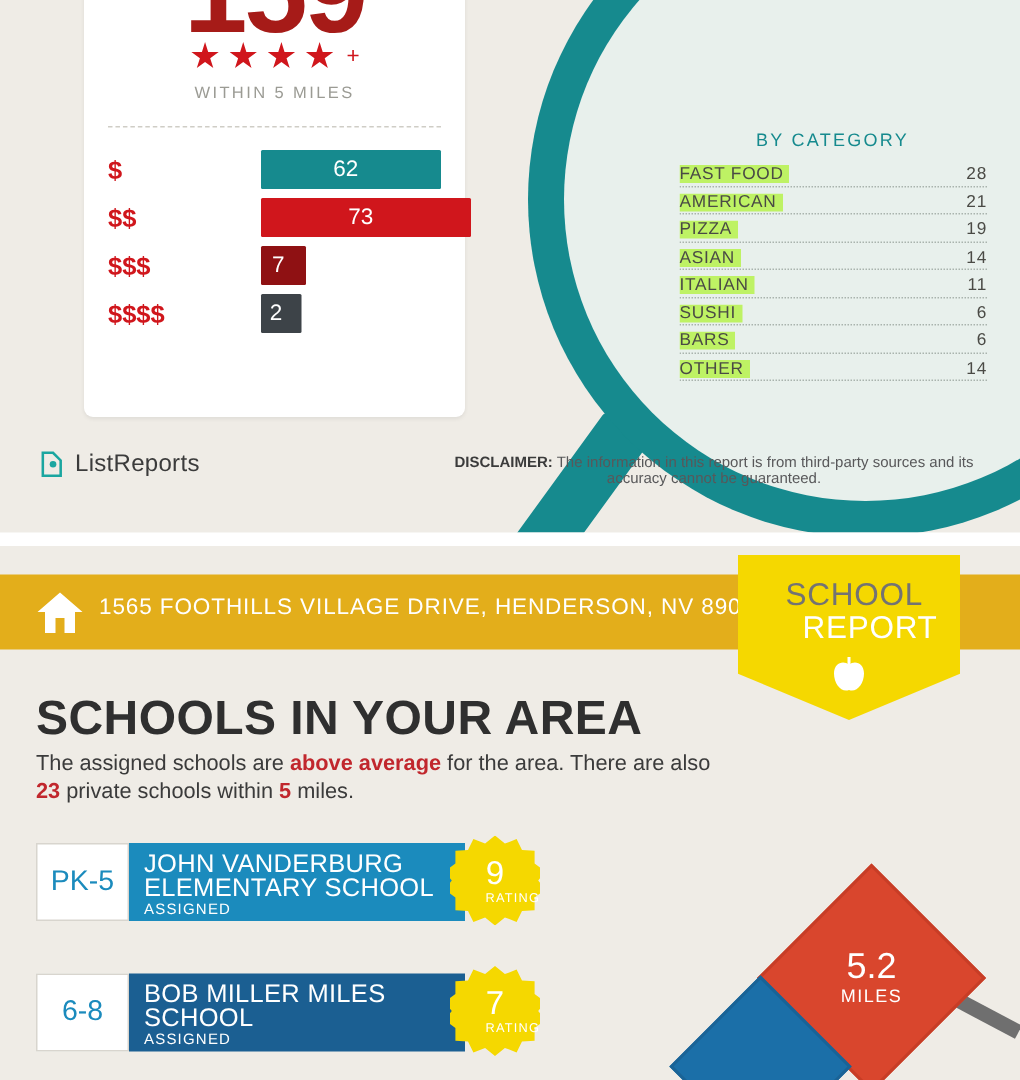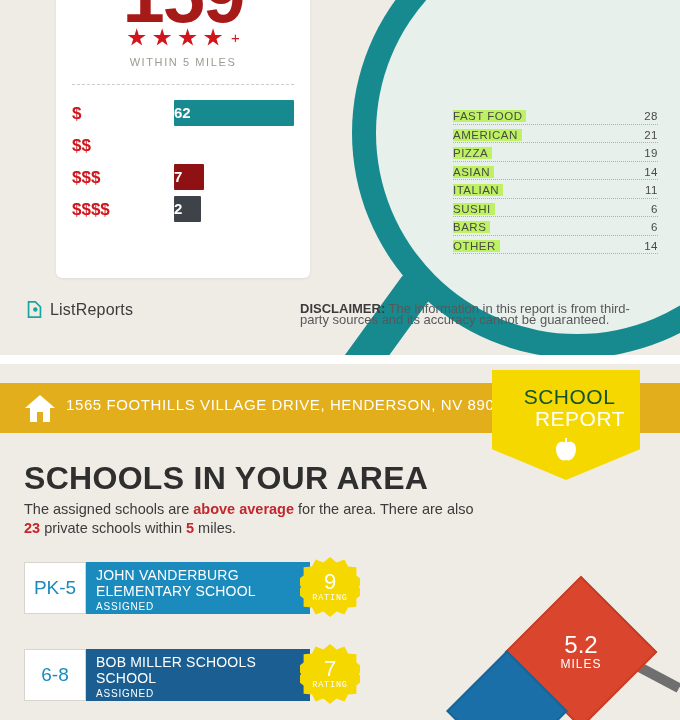--- a/index.html
+++ b/index.html
@@ -51,22 +51,22 @@
     border-top:1px dashed #cfcdc6;
   }
   .price-rows { position:absolute; left:16px; top:140px; width:222px; }
   .price-row { position:relative; height:30px; margin-bottom:2px; }
   .price-label {
     position:absolute; left:0; top:4px; font-size:17px; color:#d0161c; font-weight:bold;
     letter-spacing:0px;
   }
   .price-bar {
     position:absolute; left:102px; top:0; height:26px;
-    border-radius:1px; color:#fff; font-size:15px; font-weight:bold;
-    text-align:left; line-height:26px; padding-right:7px;
+    border-radius:1px; color:#fff; font-size:15px; font-weight:normal;
+    text-align:center; line-height:26px; padding-right:7px;
   }
 
   .logo-wrap { position:absolute; left:26px; top:300px; display:flex; align-items:center; }
   .logo-mark { width:17px; height:19px; margin-right:7px; }
   .logo-text { font-size:16px; color:#3b3b3b; letter-spacing:0.2px; }
 
   
   .mag-outer {
     position:absolute; left:352px; top:-92px; width:450px; height:450px;
     border-radius:50%; background:#168a8e;
@@ -97,21 +97,21 @@
   .cat-val {
     position:absolute; right:0; top:0; background:#e8f0ec; padding-left:4px;
     z-index:2; font-size:11.5px;
   }
   .cat-dots {
     position:absolute; left:0; right:0; bottom:4px; border-bottom:1px dotted #a9b3ad; z-index:1;
   }
 
   .disclaimer {
     position:absolute; left:300px; top:303px; width:352px;
-    font-size:13px; color:#58585a; line-height:11px;
+    font-size:10px; color:#58585a; line-height:11px;text-align:center;
   }
   .disclaimer b { font-weight:bold; color:#3b3b3b; }
 
   
   .gap-white { position:absolute; left:0; top:355px; width:680px; height:9px; background:#fff; }
 
   
   .school-section {
     position:absolute; left:0; top:364px; width:680px; height:356px; background:#efece6;
   }
@@ -127,21 +127,21 @@
   .badge {
     position:absolute; left:492px; top:6px; width:148px; height:110px;
   }
   .badge-shape {
     position:absolute; left:0; top:0; width:148px; height:110px;
     background:#f5d800;
     clip-path: polygon(0 0, 100% 0, 100% 72%, 50% 100%, 0 72%);
   }
   .badge-t1 {
     position:absolute; left:0; top:16px; width:155px; text-align:center;
-    font-size:21px; color:#14532d; letter-spacing:0.5px; line-height:22px;
+    font-size:21px; color:#737373; letter-spacing:0.5px; line-height:22px;
   }
   .badge-t2 {
     position:absolute; left:0; top:38px; width:176px; text-align:center;
     font-size:21px; color:#ffffff; letter-spacing:0.5px; line-height:22px;
   }
   .apple { position:absolute; left:60px; top:66px; width:28px; height:28px; }
 
   .schools-head {
     position:absolute; left:24px; top:96px;
     font-size:32px; color:#2f2f2f; letter-spacing:0.3px; font-weight:bold;
@@ -156,37 +156,37 @@
   .grade-box {
     position:absolute; left:0; top:0; width:62px; height:52px;
     background:#fff; border:1px solid #d8d5ce;
     display:flex; align-items:center; justify-content:center;
     font-size:19px; color:#1b8bbd;
   }
   .school-name-box {
     position:absolute; left:62px; top:0; width:224px; height:52px;
     padding:6px 8px 0 10px; color:#fff;
   }
-  .school-name { font-size:14px; line-height:15.5px; letter-spacing:0.2px; }
+  .school-name { font-size:17px; line-height:15.5px; letter-spacing:0.2px; }
   .school-assigned { font-size:10px; letter-spacing:0.8px; margin-top:2px; }
 
   .rating-burst {
     position:absolute; width:60px; height:60px;
   }
   .burst-shape {
     position:absolute; left:0; top:0; width:60px; height:60px; background:#f5d800;
     clip-path: polygon(50% 0%, 61% 9%, 74% 4%, 80% 16%, 94% 17%, 94% 31%, 106% 40%, 98% 50%, 106% 60%, 94% 69%, 94% 83%, 80% 84%, 74% 96%, 61% 91%, 50% 100%, 39% 91%, 26% 96%, 20% 84%, 6% 83%, 6% 69%, -6% 60%, 2% 50%, -6% 40%, 6% 31%, 6% 17%, 20% 16%, 26% 4%, 39% 9%);
   }
   .burst-num {
     position:absolute; left:0; top:12px; width:60px; text-align:center;
     font-size:22px; color:#fff; font-weight:normal;
   }
   .burst-lbl {
-    position:absolute; left:0; top:36px; width:60px; text-align:center;
-    font-size:8.5px; color:#fff; letter-spacing:0.8px;font-family:Liberation Mono, monospace;
+    position:absolute; left:0; top:36px; width:60px; text-align:right;
+    font-size:8.5px; color:#fff; letter-spacing:0.8px;
   }
 
   
   .sign-red {
     position:absolute; left:527px; top:598px; width:108px; height:108px;
     background:#d9462d; transform:rotate(45deg); border:2px solid #c73d26;
   }
   .sign-red-txt {
     position:absolute; left:527px; top:598px; width:108px; height:108px;
     display:flex; flex-direction:column; align-items:center; justify-content:center;
@@ -214,20 +214,21 @@
 </style>
 </head>
 <body>
 
 <div class="top-section">
 
   <div class="mag-handle"></div>
   <div class="mag-outer"></div>
   <div class="mag-inner"></div>
 
+  <div class="eats-sub">BY CATEGORY</div>
 
   <div class="cat-list">
     <div class="cat-row">
       <span class="cat-dots"></span>
       <span class="cat-name">FAST FOOD</span>
       <span class="cat-val">28</span>
     </div>
     <div class="cat-row">
       <span class="cat-dots"></span>
       <span class="cat-name">AMERICAN</span>
@@ -276,20 +277,21 @@
     </div>
     <div class="within">WITHIN 5 MILES</div>
     <div class="divider-dot"></div>
     <div class="price-rows">
       <div class="price-row">
         <span class="price-label">$</span>
         <span class="price-bar" style="width:120px;background:#168a8e;">62</span>
       </div>
       <div class="price-row">
         <span class="price-label">$$</span>
+        <span class="price-bar" style="width:140px;background:#d0161c;">73</span>
       </div>
       <div class="price-row">
         <span class="price-label">$$$</span>
         <span class="price-bar" style="width:30px;background:#8f1113;">7</span>
       </div>
       <div class="price-row">
         <span class="price-label">$$$$</span>
         <span class="price-bar" style="width:27px;background:#3d4348;">2</span>
       </div>
     </div>
@@ -342,21 +344,21 @@
   </div>
   <div class="rating-burst" style="left:300px; top:193px;">
     <div class="burst-shape"></div>
     <div class="burst-num">9</div>
     <div class="burst-lbl">RATING</div>
   </div>
 
   <div class="school-row" style="top:285px;">
     <div class="grade-box">6-8</div>
     <div class="school-name-box" style="background:#1b5f92;">
-      <div class="school-name">BOB MILLER SCHOOLS SCHOOL</div>
+      <div class="school-name">BOB MILLER MILES SCHOOL</div>
       <div class="school-assigned">ASSIGNED</div>
     </div>
   </div>
   <div class="rating-burst" style="left:300px; top:280px;">
     <div class="burst-shape"></div>
     <div class="burst-num">7</div>
     <div class="burst-lbl">RATING</div>
   </div>
 </div>
 

